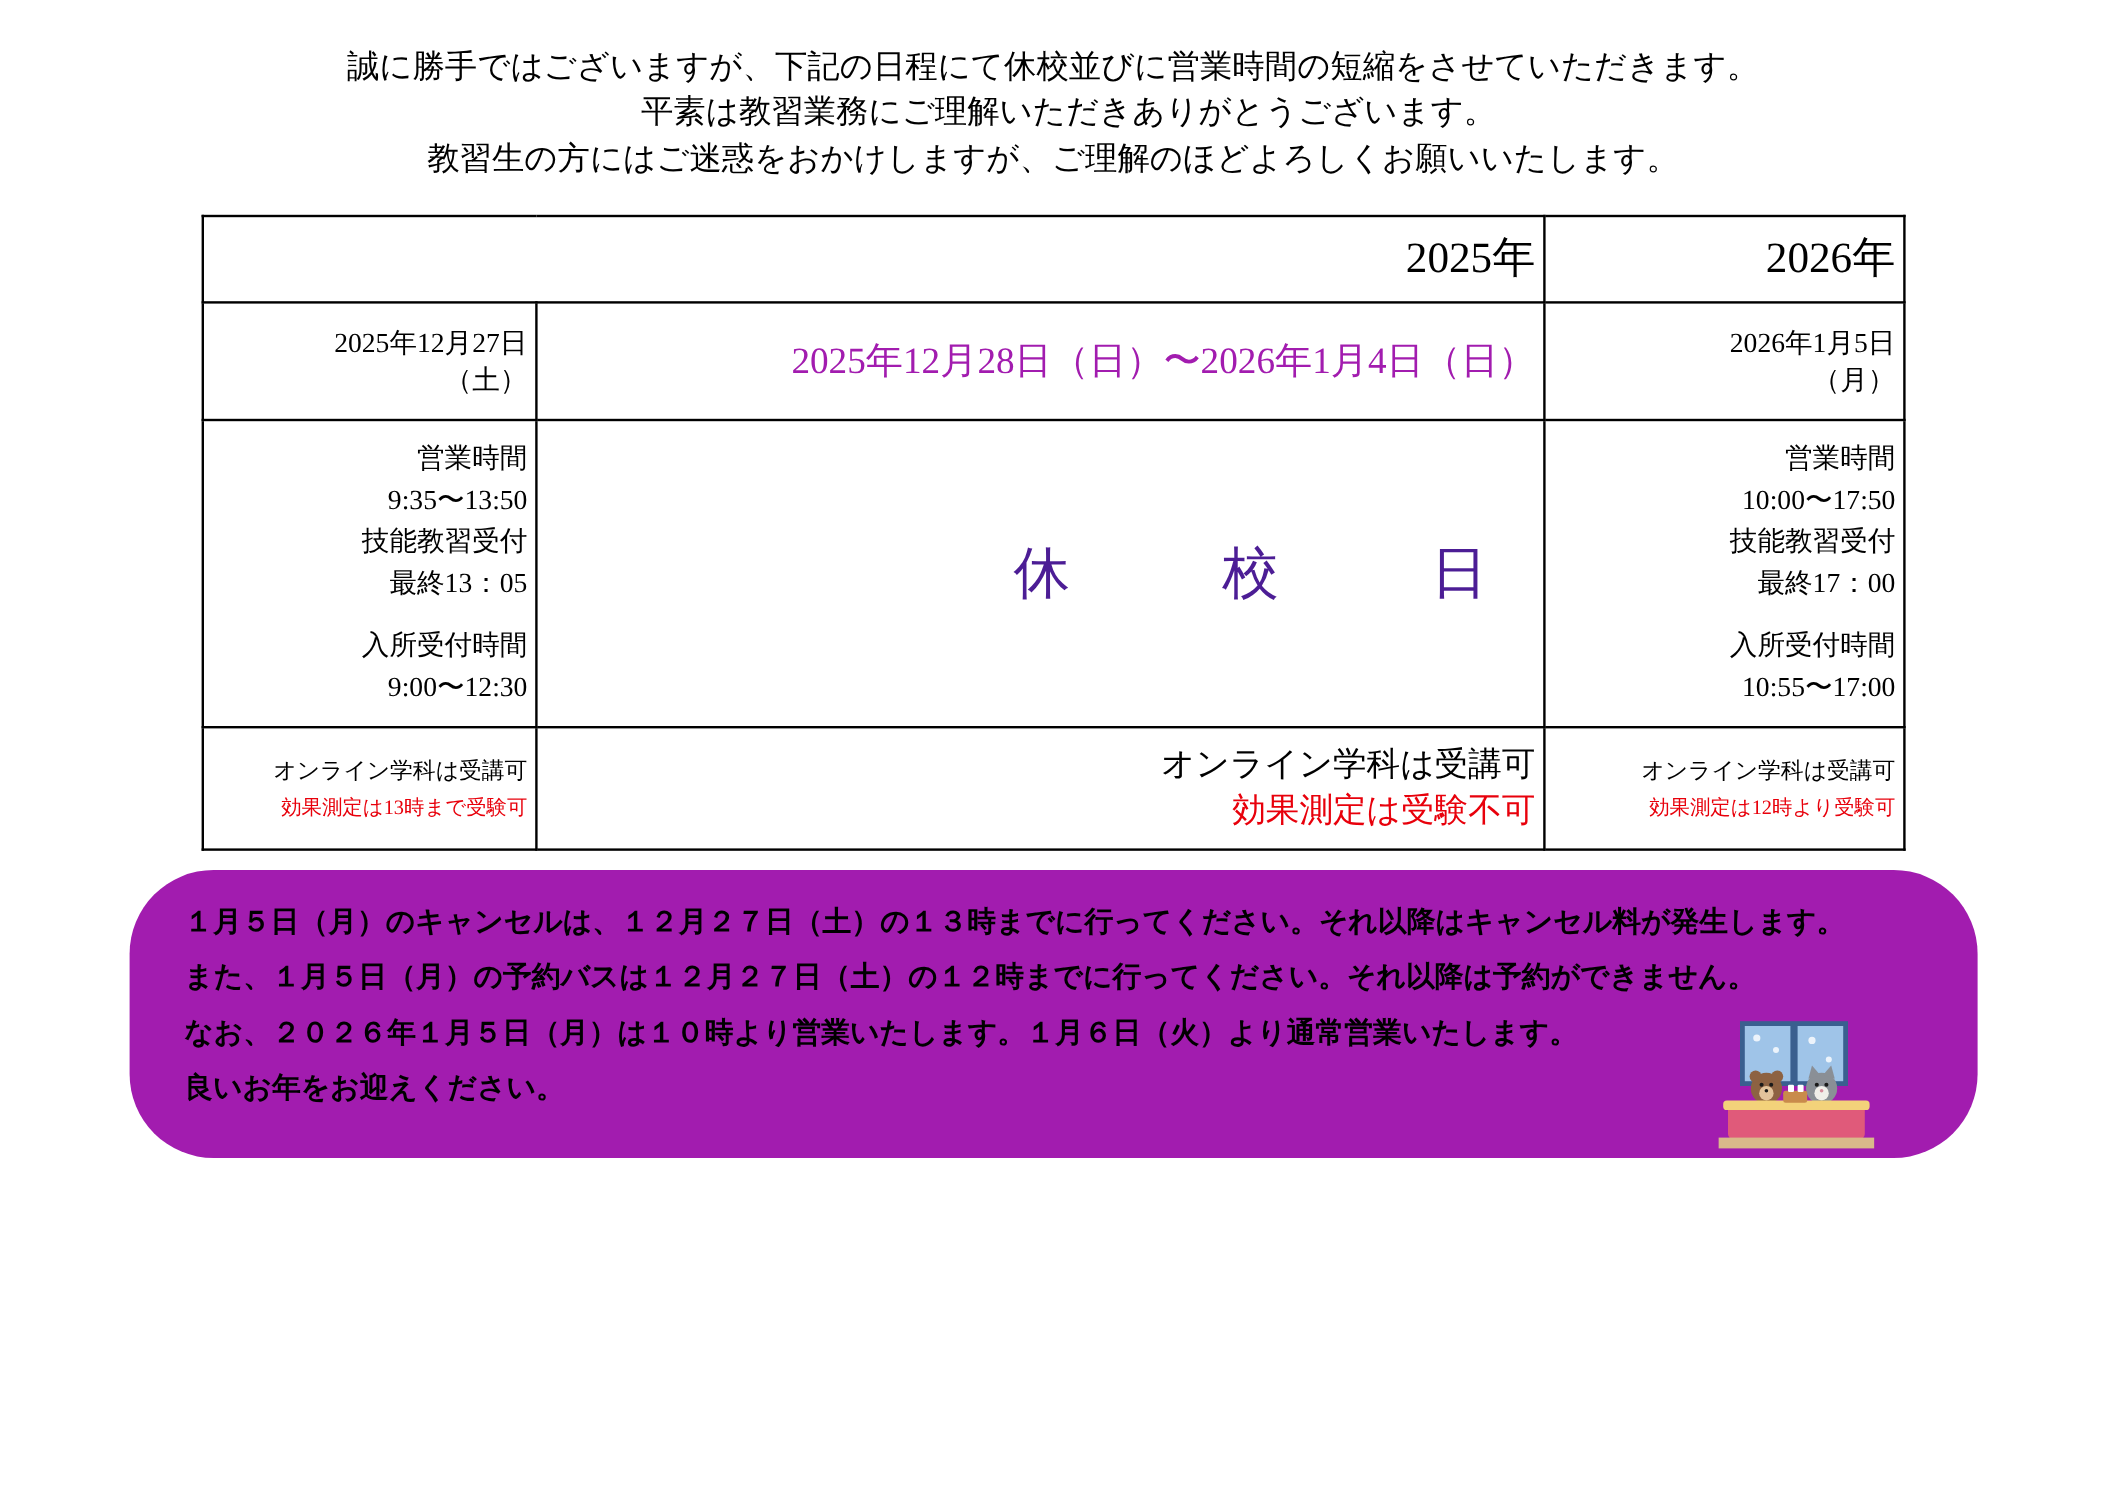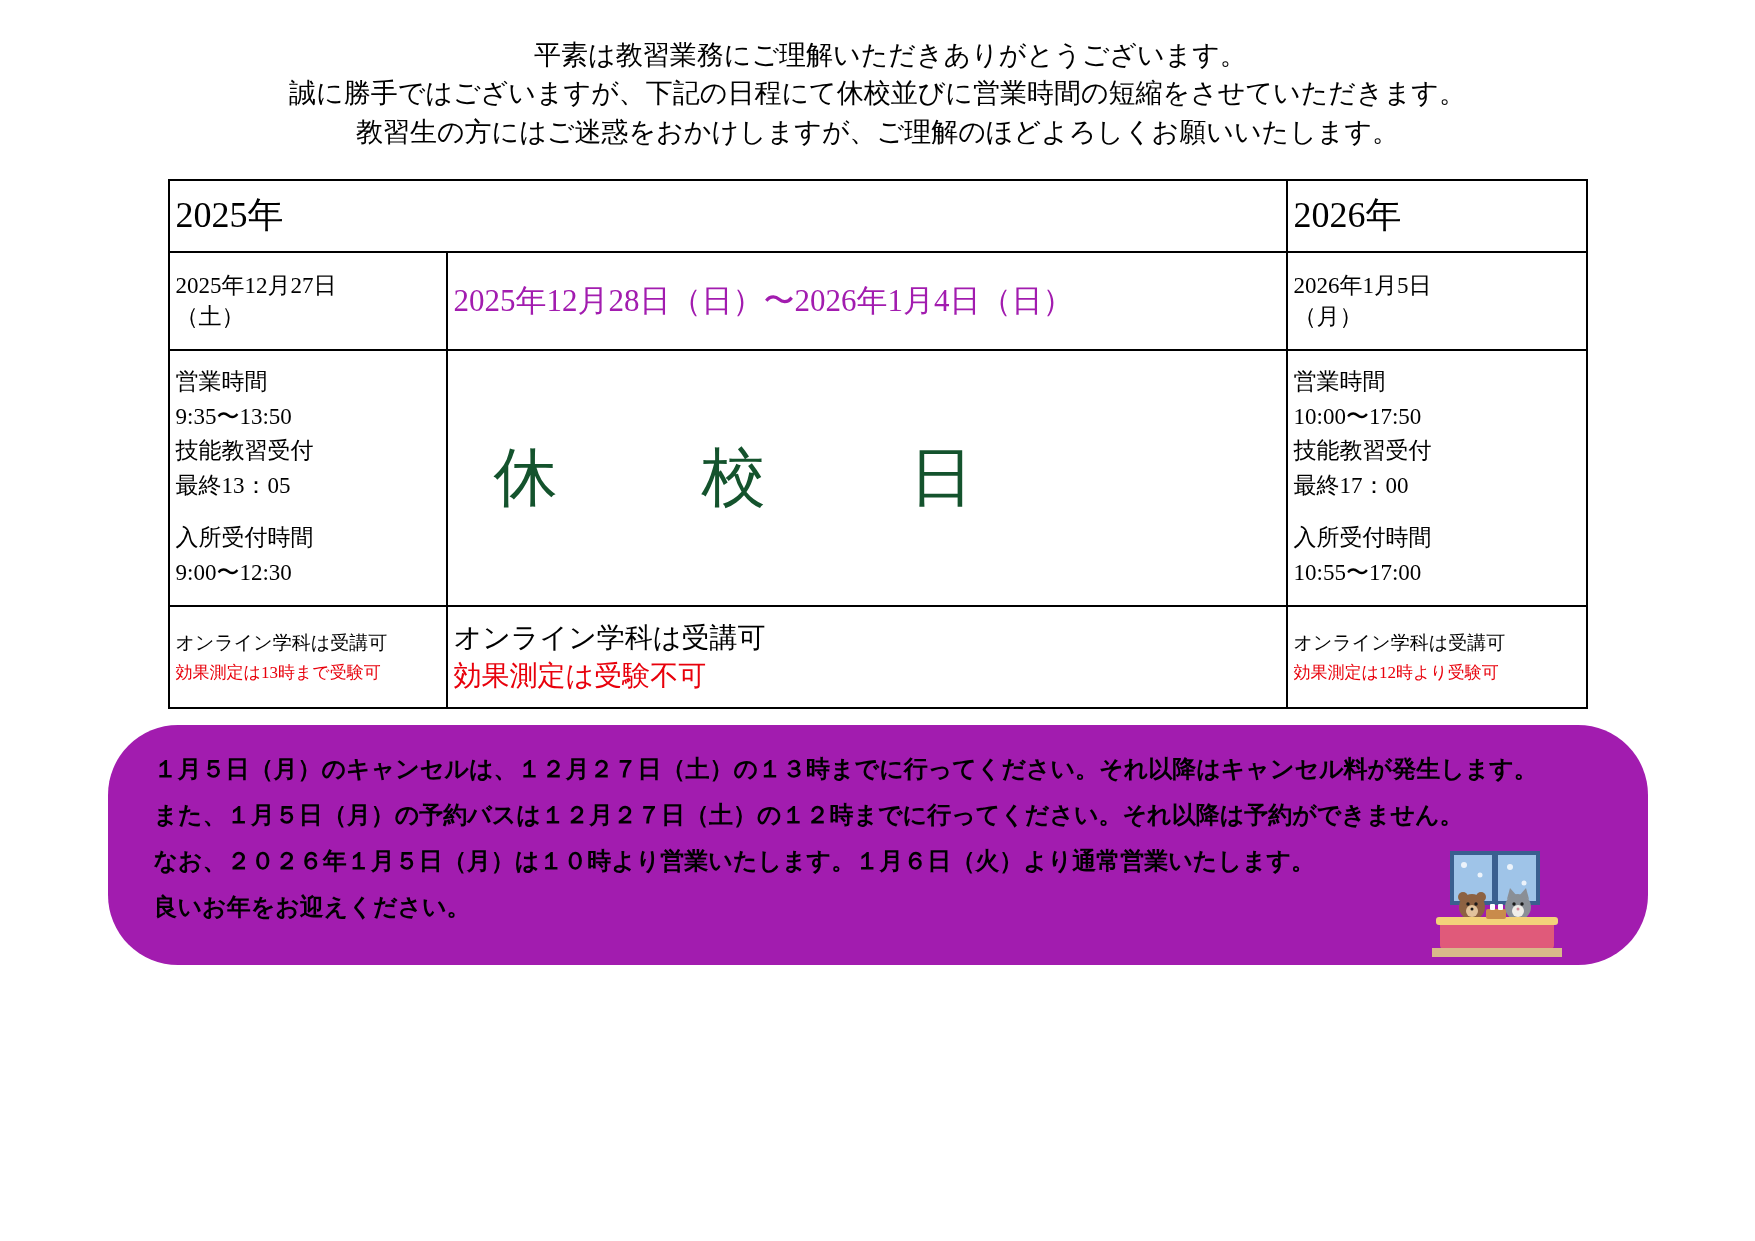--- a/index.html
+++ b/index.html
@@ -53,21 +53,21 @@
     margin: 28px auto 0 auto;
     width: 1420px;
   }
   table.sched {
     border-collapse: collapse;
     width: 100%;
     table-layout: fixed;
   }
   table.sched td {
     border: 2px solid #000000;
-    text-align: left;
+    text-align: right;
     vertical-align: middle;
     padding: 4px 6px;
   }
   .col-left  { width: 278px; }
   .col-mid   { width: 840px; }
   .col-right { width: 300px; }
 
   .yr-cell {
     font-size: 36px;
     height: 62px;
@@ -84,22 +84,22 @@
     line-height: 1.3;
     white-space: nowrap;
   }
   .hours-cell {
     font-size: 23px;
     line-height: 1.5;
     height: 246px;
   }
   .hours-cell .gap { display:block; height: 18px; }
   .closed-cell {
-    font-size: 64px;
-    color: #14532d;
+    font-size: 47px;
+    color: #4c1d95;
     letter-spacing: 40px;
     text-indent: 40px;
     font-weight: 400;
   }
   .note-cell {
     font-size: 19px;
     line-height: 1.6;
     height: 92px;
   }
   .note-cell .red {
@@ -148,22 +148,22 @@
     height: 110px;
   }
 </style>
 </head>
 <body>
 
 <div class="page">
 
 
   <div class="intro">
+    <span class="line">誠に勝手ではございますが、下記の日程にて休校並びに営業時間の短縮をさせていただきます。</span>
     <span class="line indent">平素は教習業務にご理解いただきありがとうございます。</span>
-    <span class="line">誠に勝手ではございますが、下記の日程にて休校並びに営業時間の短縮をさせていただきます。</span>
     <span class="line">教習生の方にはご迷惑をおかけしますが、ご理解のほどよろしくお願いいたします。</span>
   </div>
 
   <div class="table-wrap">
     <table class="sched">
       <colgroup>
         <col class="col-left">
         <col class="col-mid">
         <col class="col-right">
       </colgroup>

